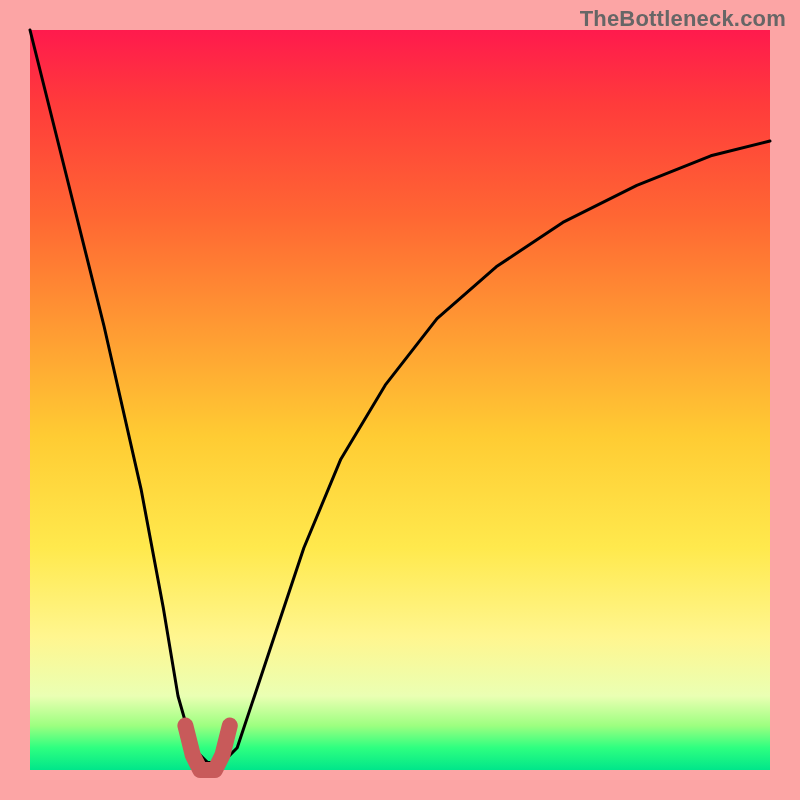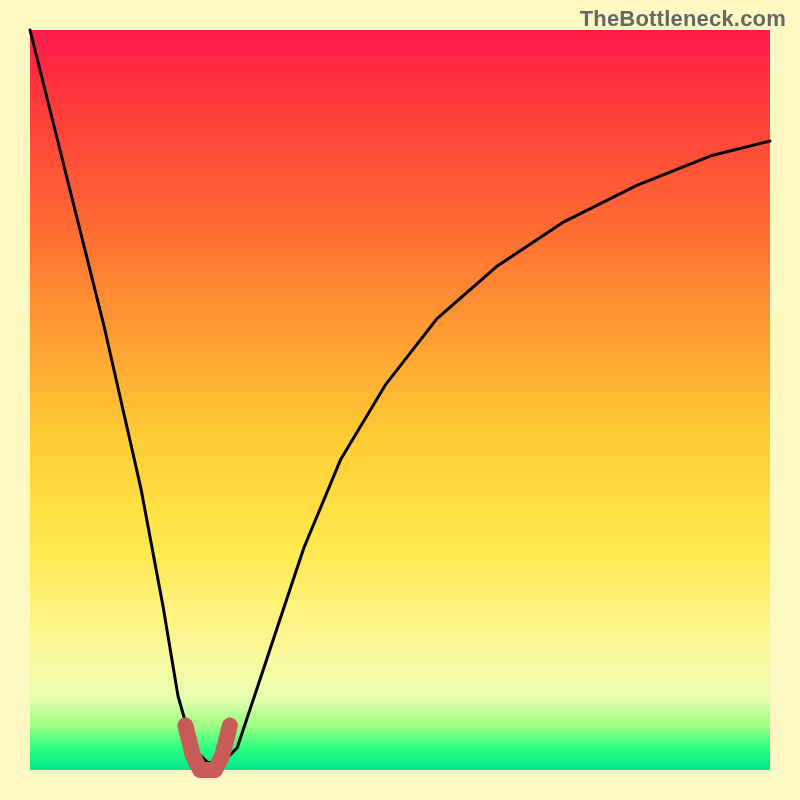--- a/index.html
+++ b/index.html
@@ -1,21 +1,21 @@
 <!DOCTYPE html>
 <html><head>
 <meta charset="utf-8">
 <style>
   * { margin: 0; padding: 0; box-sizing: border-box; }
   html, body { width: 800px; height: 800px; overflow: hidden; background: #000; }
   .frame {
     position: relative;
     width: 800px;
     height: 800px;
-    background: #fef9c3;
+    background: #fca5a5;
   }
   .plot-area {
     position: absolute;
     left: 30px;
     top: 30px;
     width: 740px;
     height: 740px;
     background: linear-gradient(to bottom,
       #ff1a4d 0%,
       #ff3b3b 10%,

